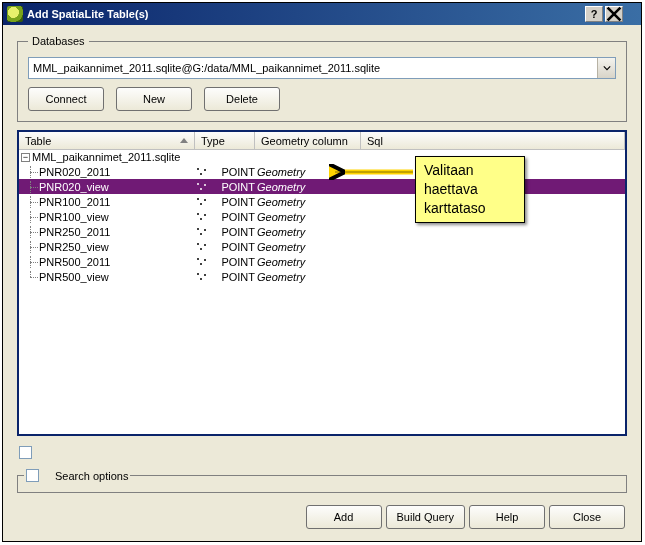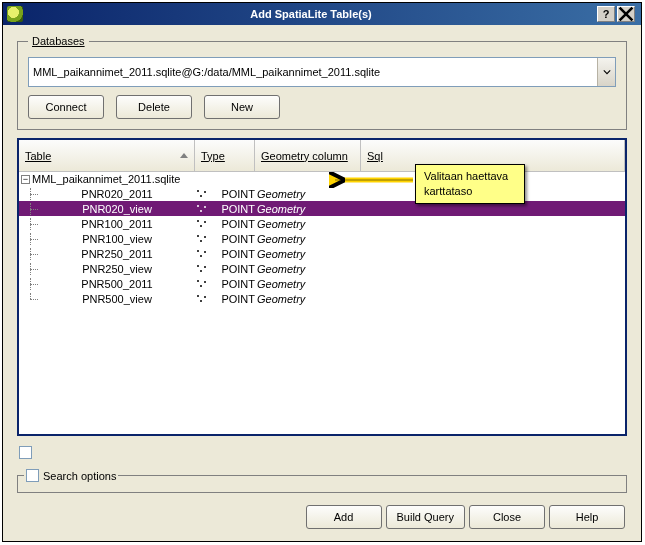--- a/index.html
+++ b/index.html
@@ -21,24 +21,23 @@
     background: #ece9d8;
     display: flex;
     flex-direction: column;
   }
   .titlebar {
     height: 22px;
     background: linear-gradient(to right, #0a246a, #3a6ea5);
     color: #fff;
     display: flex;
     align-items: center;
-    padding: 0 6px 0 4px;
+    padding: 0 18px 0 4px;
     font-weight: bold;
     font-size: 11px;
-    text-align: center;
   }
   .titlebar .appicon {
     width: 16px; height: 16px;
     margin-right: 4px;
     background: radial-gradient(circle at 40% 40%, #e7f06b 0 40%, #7aa31b 41% 70%, #3a5d0b 71% 100%);
     border-radius: 2px;
   }
   .titlebar .title { flex: 1; }
   .titlebar .winbtn {
     width: 18px; height: 16px;
@@ -56,29 +55,29 @@
     display: flex;
     flex-direction: column;
     gap: 8px;
     position: relative;
   }
   fieldset.databases {
     border: 1px solid #808080;
     padding: 10px 10px 10px 10px;
     margin: 0;
   }
-  fieldset.databases legend { padding: 0 4px; text-decoration: underline; }
+  fieldset.databases legend { padding: 0 4px; }
   .dbrow {
     display: flex;
     gap: 0;
     margin-bottom: 8px;
   }
   .dbcombo {
     flex: 1;
-    height: 30px;
+    height: 22px;
     background: #fff;
     border: 1px solid #7f9db9;
     display: flex; align-items: center;
     padding: 0 4px;
     position: relative;
   }
   .dbcombo .arrow {
     position: absolute; right: 0; top: 0; bottom: 0;
     width: 18px;
     background: linear-gradient(#f4f3ee,#d8d4c8);
@@ -101,24 +100,23 @@
     flex:1;
     border: 2px solid #0a246a;
     background:#fff;
     display:flex;flex-direction:column;
     position: relative;
     overflow: hidden;
   }
   .thead {
     display:flex;
     background: linear-gradient(#fcfcfc,#ece9d8);
-    height: 32px;
+    height: 18px;
     font-size: 11px;
     border-bottom: 1px solid #c0c0c0;
-    text-decoration: underline;
   }
   .th {
     border-right: 1px solid #c0c0c0;
     padding: 2px 6px;
     display:flex;align-items:center;
     gap:4px;
     position:relative;
   }
   .th.sort::after{
     content:"";
@@ -150,21 +148,20 @@
   }
   .row{
     display:flex;align-items:center;
     height:15px;
   }
   .row .cell-table{
     width:176px;
     display:flex;align-items:center;
     padding-left:20px;
     position:relative;
-    justify-content:center;
   }
   .row .treeglyph{
     position:absolute;
     left:6px; top:0; bottom:0; width:12px;
   }
   .row .treeglyph::before{
     content:"";position:absolute;left:5px;top:0;bottom:50%;
     border-left:1px dotted #808080;
   }
   .row .treeglyph::after{
@@ -196,33 +193,33 @@
   }
   .chk{
     width:13px;height:13px;background:#fff;border:1px solid #7f9db9;
   }
   fieldset.searchopts{
     border:1px solid #808080;
     padding: 2px 6px 8px 6px;
     margin:0;
   }
   fieldset.searchopts legend{
-    display:flex;align-items:center;gap:4px;padding:0 2px;
+    display:flex;align-items:center;gap:16px;padding:0 2px;
   }
   .footer-btns{
     display:flex;justify-content:flex-end;gap:4px;padding:4px 2px 2px;
   }
   
   .callout {
     position:absolute;
     background: #ffff88;
     border:1px solid #000;
     box-shadow: 2px 2px 3px rgba(0,0,0,0.45);
     padding:4px 8px;
-    font-size:11px;
+    font-size:14px;
     line-height:1.35;
     z-index:50;
   }
   .callarrow{
     position:absolute;z-index:49;pointer-events:none;
   }
 </style>
 </head>
 <body>
 
@@ -251,24 +248,24 @@
                 <path d="M1 3 L5 7 L9 3" fill="none" stroke="#000" stroke-width="1.4"></path>
               </svg>
           </div>
         </div>
       </div>
       <div class="btnrow">
         <div class="btn">
             <span>Connect</span>
           </div>
         <div class="btn">
+            <span>New</span>
+          </div>
+        <div class="btn">
             <span>Delete</span>
-          </div>
-        <div class="btn">
-            <span>New</span>
           </div>
       </div>
     </fieldset>
 
     <div class="tablebox">
       <div class="thead">
         <div class="th col-table sort">
             <span>Table</span>
           </div>
         <div class="th col-type">
@@ -444,21 +441,21 @@
     </fieldset>
 
     <div class="footer-btns">
       <div class="btn">
           <span>Add</span>
         </div>
       <div class="btn">
           <span>Build Query</span>
         </div>
       <div class="btn">
+          <span>Help</span>
+        </div>
+      <div class="btn">
           <span>Close</span>
-        </div>
-      <div class="btn">
-          <span>Help</span>
         </div>
     </div>
 
   </div>
 </div>
 
 </body></html>

